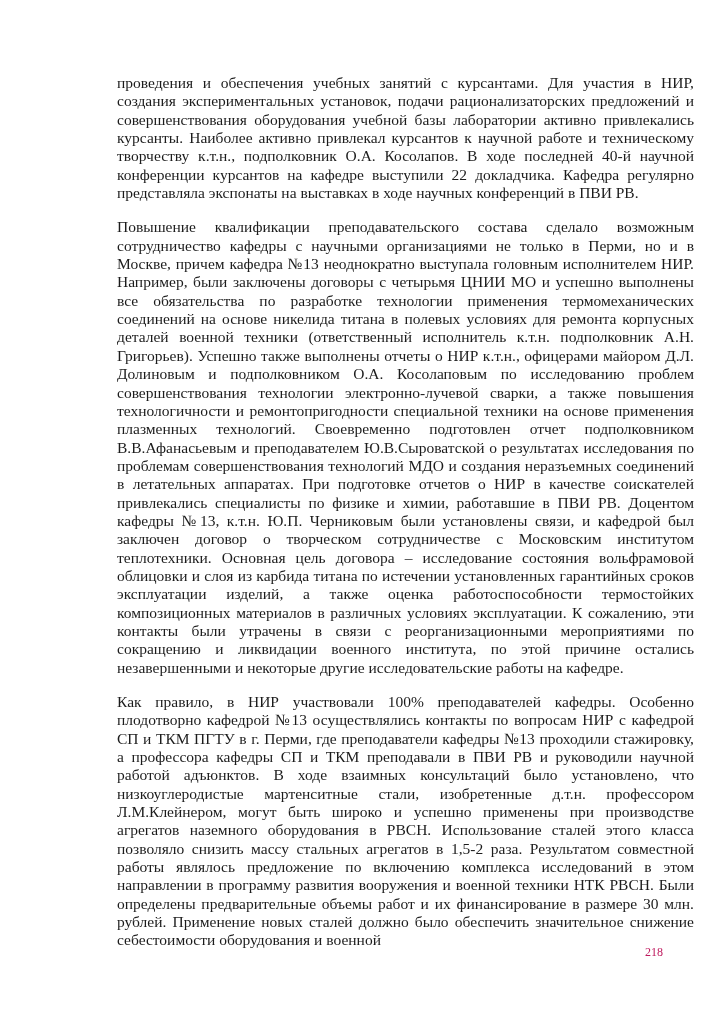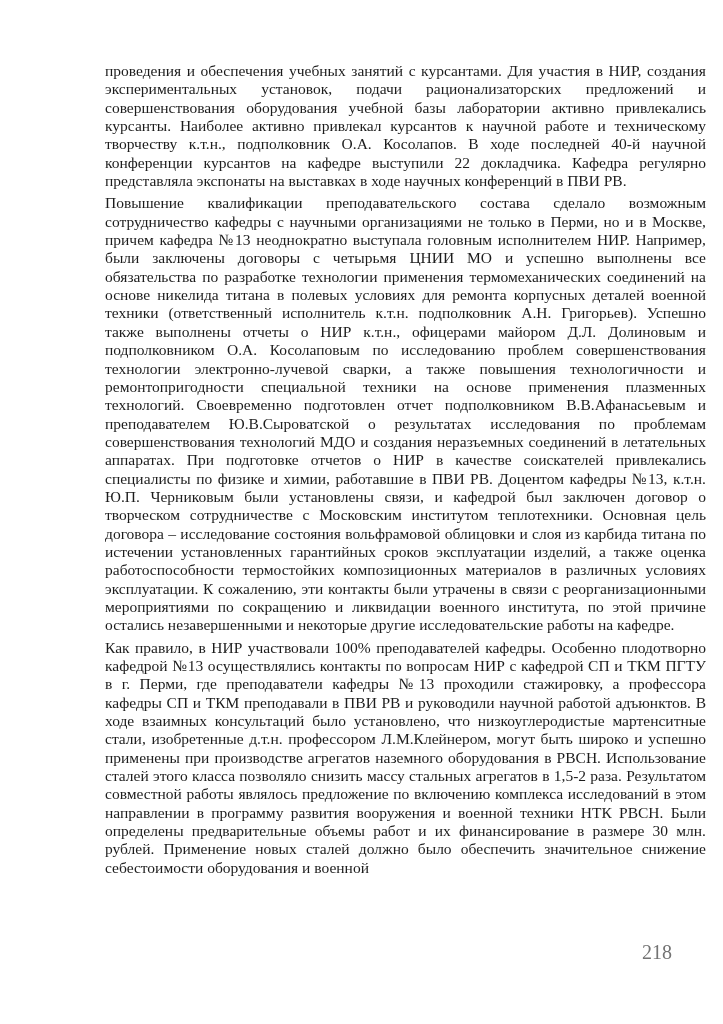--- a/index.html
+++ b/index.html
@@ -20,31 +20,31 @@
     position: absolute;
     left: 101px;
     top: 58px;
     width: 609px;
     font-size: 15.5px;
     line-height: 18.35px;
     text-align: justify;
     text-justify: inter-word;
   }
   .text-block p {
-    margin: 4px;
+    margin: 16px;
     padding: 0;
     text-indent: 0;
   }
   .page-number {
     position: absolute;
-    right: 51px;
+    right: 60px;
     top: 943px;
-    font-size: 20px;
+    font-size: 12px;
     line-height: 18px;
-    color: #737373;
+    color: #be185d;
   }
 </style>
 </head>
 <body>
 
 <div class="page">
   <div class="text-block">
     <p>проведения и обеспечения учебных занятий с курсантами. Для участия в НИР, создания экспериментальных установок, подачи рационализаторских предложений и совершенствования оборудования учебной базы лаборатории активно привлекались курсанты. Наиболее активно привлекал курсантов к научной работе и техническому творчеству к.т.н., подполковник О.А. Косолапов. В ходе последней 40-й научной конференции курсантов на кафедре выступили 22 докладчика. Кафедра регулярно представляла экспонаты на выставках в ходе научных конференций в ПВИ РВ.</p>
     <p>Повышение квалификации преподавательского состава сделало возможным сотрудничество кафедры с научными организациями не только в Перми, но и в Москве, причем кафедра №13 неоднократно выступала головным исполнителем НИР. Например, были заключены договоры с четырьмя ЦНИИ МО и успешно выполнены все обязательства по разработке технологии применения термомеханических соединений на основе никелида титана в полевых условиях для ремонта корпусных деталей военной техники (ответственный исполнитель к.т.н. подполковник А.Н. Григорьев). Успешно также выполнены отчеты о НИР к.т.н., офицерами майором Д.Л. Долиновым и подполковником О.А. Косолаповым по исследованию проблем совершенствования технологии электронно-лучевой сварки, а также повышения технологичности и ремонтопригодности специальной техники на основе применения плазменных технологий. Своевременно подготовлен отчет подполковником В.В.Афанасьевым и преподавателем Ю.В.Сыроватской о результатах исследования по проблемам совершенствования технологий МДО и создания неразъемных соединений в летательных аппаратах. При подготовке отчетов о НИР в качестве соискателей привлекались специалисты по физике и химии, работавшие в ПВИ РВ. Доцентом кафедры №13, к.т.н. Ю.П. Черниковым были установлены связи, и кафедрой был заключен договор о творческом сотрудничестве с Московским институтом теплотехники. Основная цель договора – исследование состояния вольфрамовой облицовки и слоя из карбида титана по истечении установленных гарантийных сроков эксплуатации изделий, а также оценка работоспособности термостойких композиционных материалов в различных условиях эксплуатации. К сожалению, эти контакты были утрачены в связи с реорганизационными мероприятиями по сокращению и ликвидации военного института, по этой причине остались незавершенными и некоторые другие исследовательские работы на кафедре.</p>
     <p>Как правило, в НИР участвовали 100% преподавателей кафедры. Особенно плодотворно кафедрой №13 осуществлялись контакты по вопросам НИР с кафедрой СП и ТКМ ПГТУ в г. Перми, где преподаватели кафедры №13 проходили стажировку, а профессора кафедры СП и ТКМ преподавали в ПВИ РВ и руководили научной работой адъюнктов. В ходе взаимных консультаций было установлено, что низкоуглеродистые мартенситные стали, изобретенные д.т.н. профессором Л.М.Клейнером, могут быть широко и успешно применены при производстве агрегатов наземного оборудования в РВСН. Использование сталей этого класса позволяло снизить массу стальных агрегатов в 1,5-2 раза. Результатом совместной работы являлось предложение по включению комплекса исследований в этом направлении в программу развития вооружения и военной техники НТК РВСН. Были определены предварительные объемы работ и их финансирование в размере 30 млн. рублей. Применение новых сталей должно было обеспечить значительное снижение себестоимости оборудования и военной</p>

